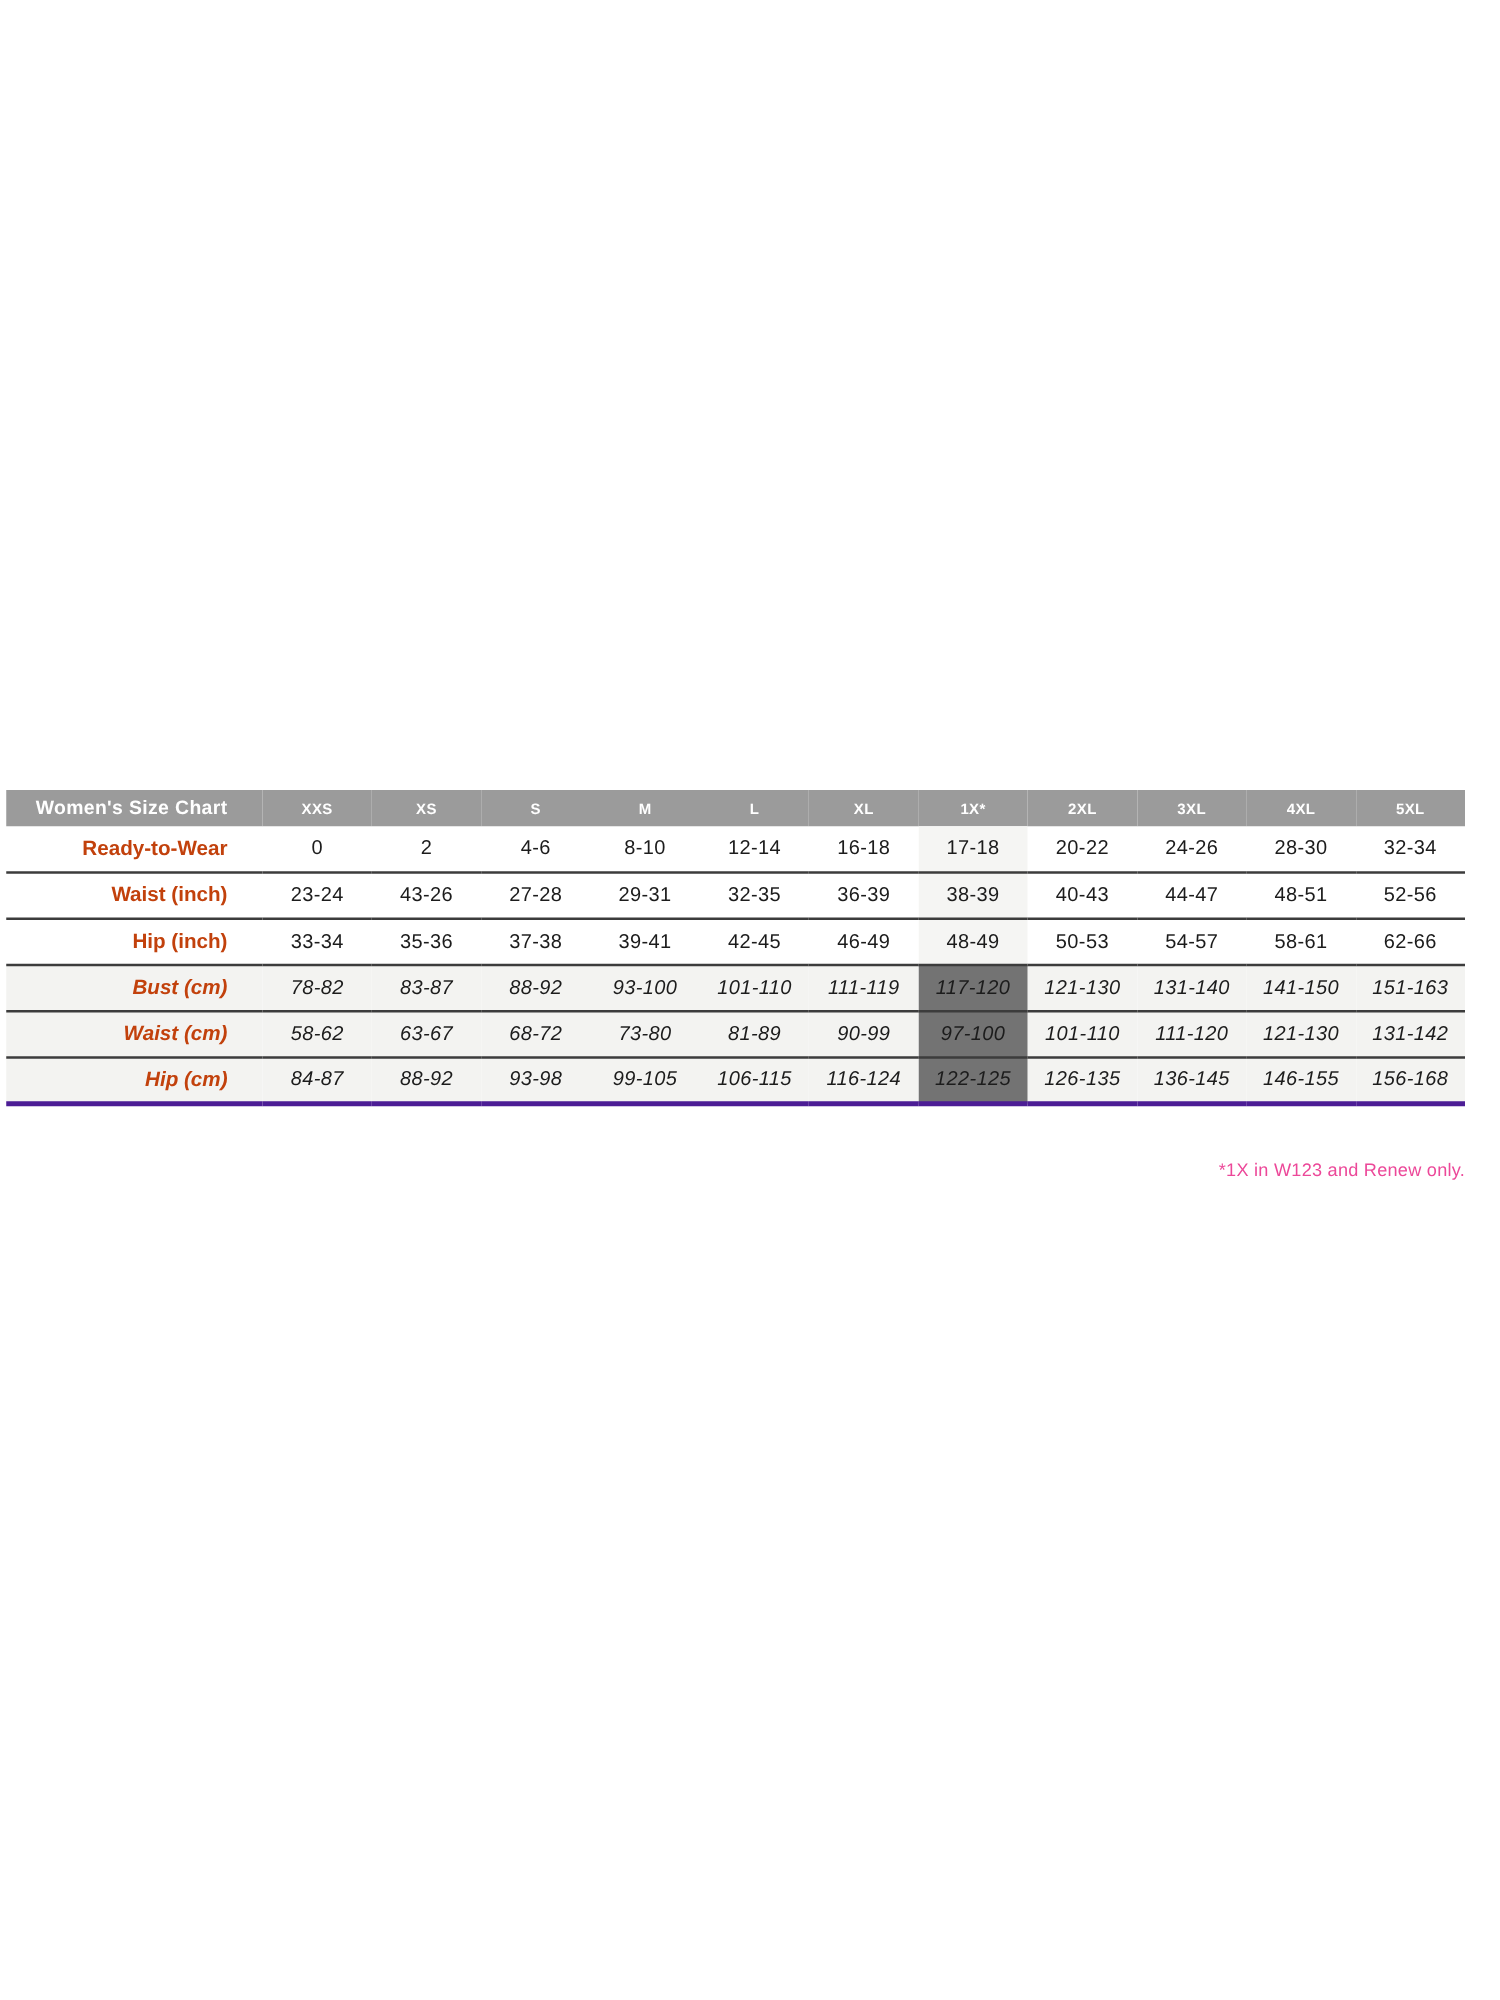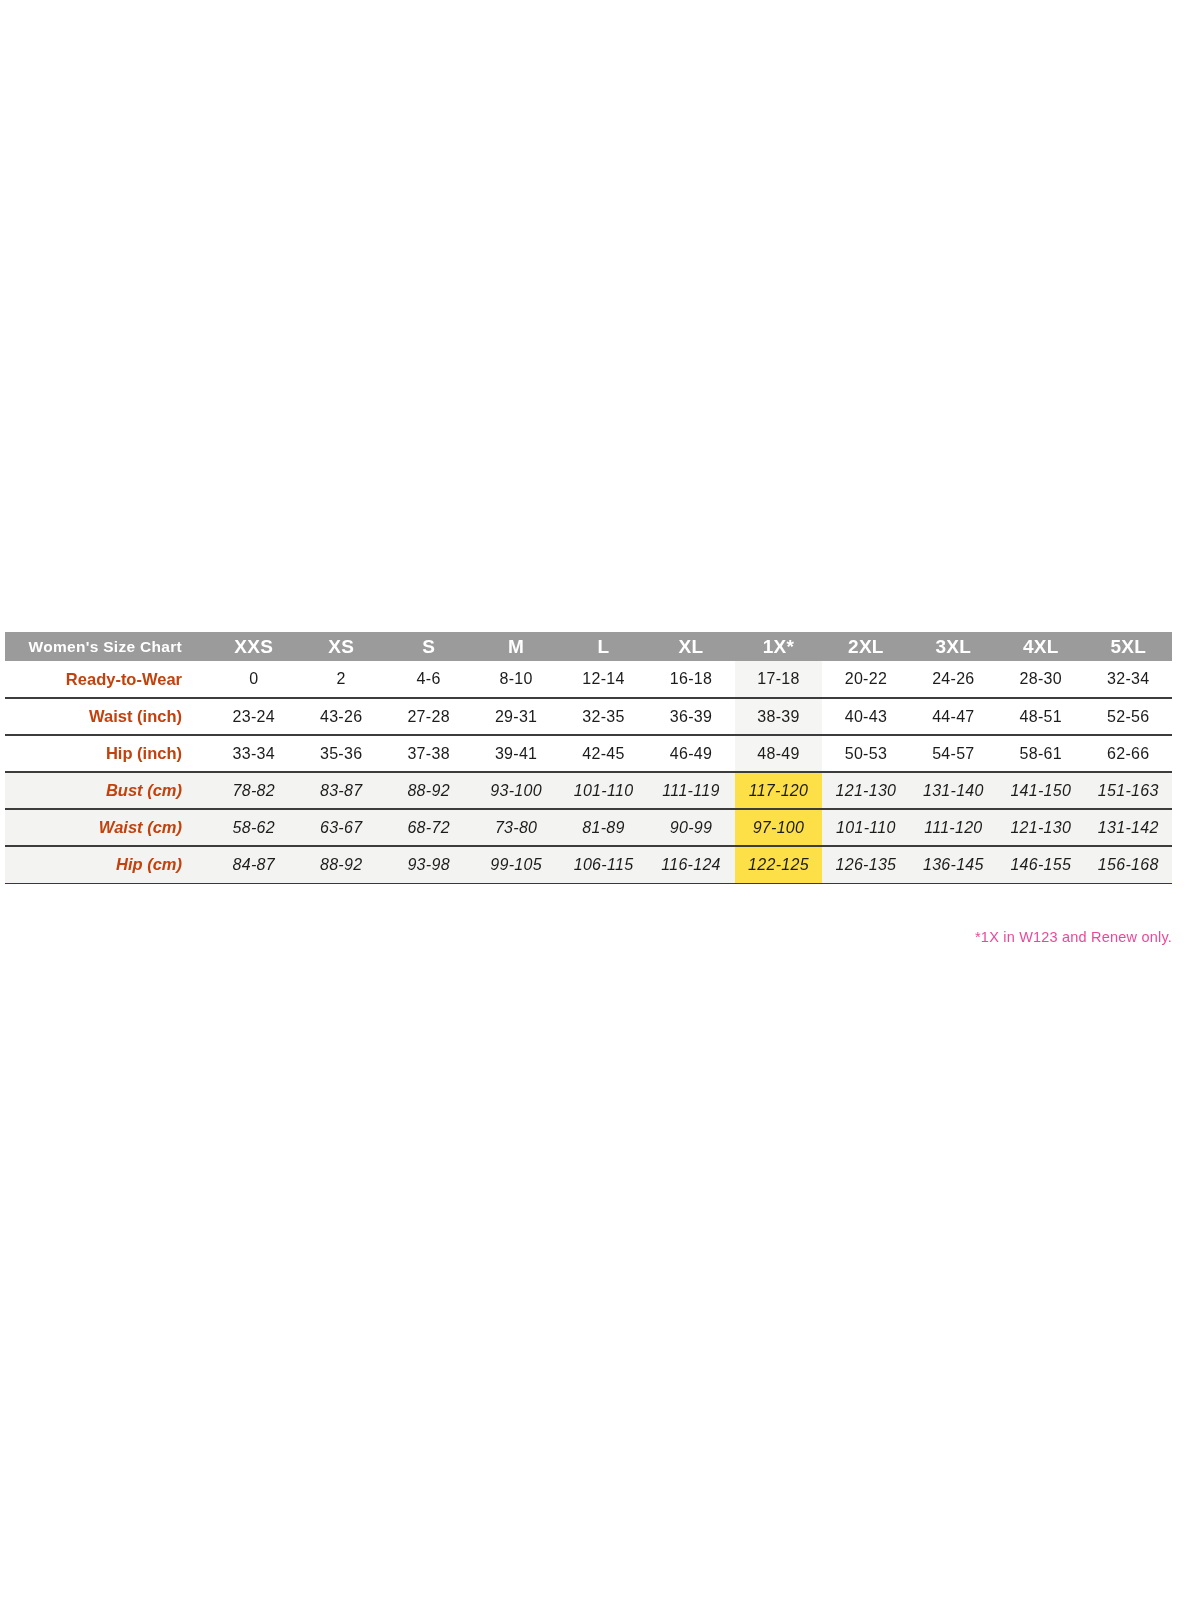--- a/index.html
+++ b/index.html
@@ -18,51 +18,51 @@
     top: 632px;
     width: 1167px;
     border-collapse: collapse;
     table-layout: fixed;
   }
   col.label-col { width: 205px; }
   thead th {
     background: #9b9b9b;
     color: #ffffff;
     font-weight: bold;
-    font-size: 19px;
+    font-size: 12px;
     height: 29px;
     text-align: center;
     letter-spacing: 0.3px;
   }
   thead th.title-cell {
     text-align: right;
     padding-right: 28px;
     font-size: 15.5px;
   }
   tbody tr { height: 37px; }
   tbody tr + tr { border-top: 2px solid #3c3c3c; }
-  tbody tr:last-child { border-bottom: 1px solid #4c1d95; padding-left: 38px; }
+  tbody tr:last-child { border-bottom: 4px solid #4c1d95; padding-left: 38px; }
   tbody th {
     text-align: right;
     padding-right: 28px;
     font-weight: bold;
     font-size: 16.5px;
     color: #c2410c;
     white-space: nowrap;
   }
   tbody td {
     text-align: center;
     font-size: 16px;
     color: #1c1c1c;
     letter-spacing: 0.3px;
     white-space: nowrap;
   }
   tbody tr.shaded { background: #f3f3f1; font-style: italic; }
   tbody td.hl { background: #f5f5f3; }
-  tbody tr.shaded td.hl { background: #fde047; }
+  tbody tr.shaded td.hl { background: #737373; }
   .footnote {
     position: absolute;
     left: 5px;
     top: 929px;
     width: 1167px;
     text-align: right;
     font-size: 14.5px;
     color: #ec4899;
     letter-spacing: 0.2px;
   }

